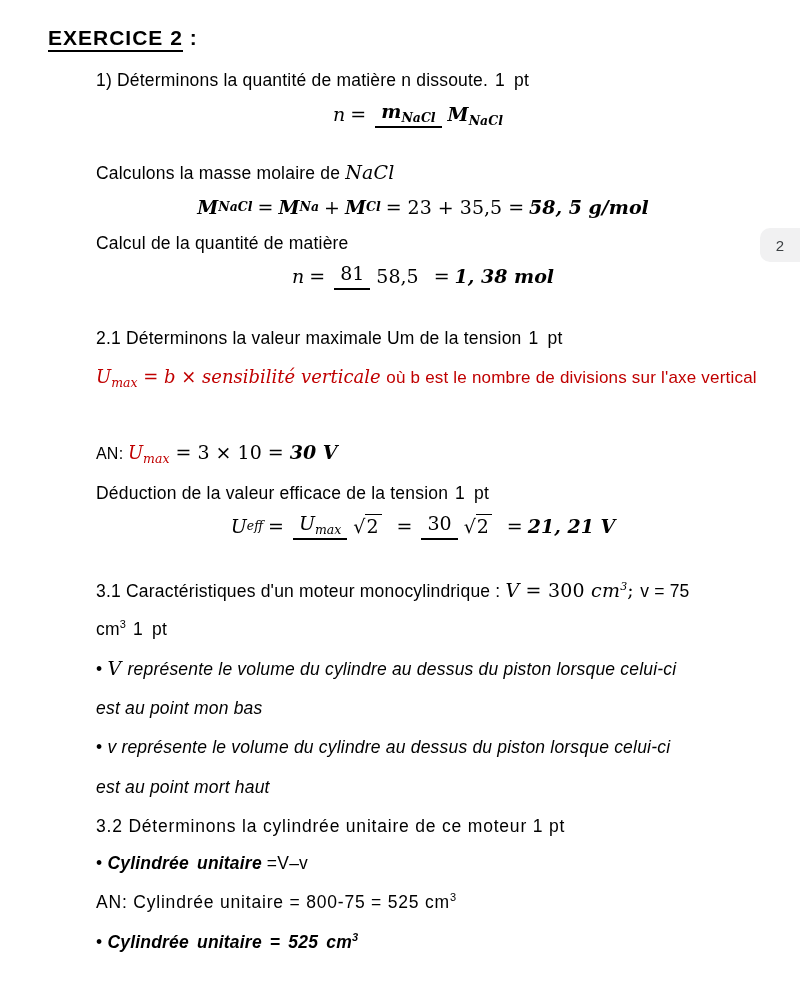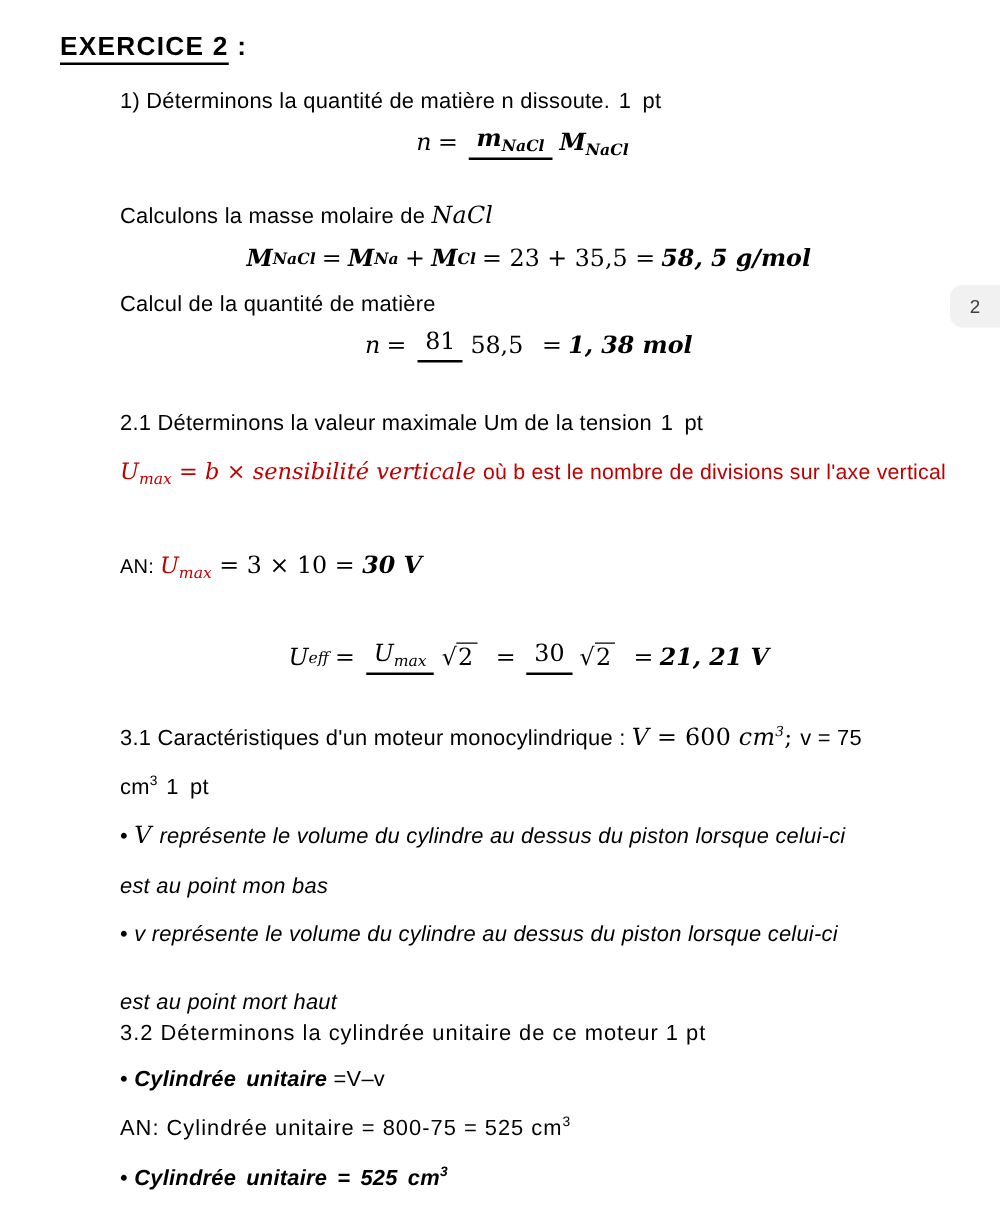--- a/index.html
+++ b/index.html
@@ -118,20 +118,23 @@
   </div>
 
   <div class="ln" style="top:365px;left:96px;">
     <span class="math red" style="font-size:18px;">U</span><sub class="msub red">max</sub><span class="math red" style="font-size:18px;"> = b × sensibilité verticale </span><span class="comic b red" style="font-size:17px;">où b est le nombre de divisions sur l'axe vertical</span>
   </div>
 
   <div class="ln" style="top:441px;left:96px;">
     <span class="comic" style="font-size:16px;">AN: </span><span class="math red" style="font-size:18px;">U</span><sub class="msub red">max</sub><span class="math mup"> = 3 × 10 = </span><span class="math mb">30 V</span>
   </div>
 
+  <div class="ln comic" style="top:481px;left:96px;">
+    <span>Déduction de la valeur efficace de la tension</span><span class="b pts">1 pt</span>
+  </div>
 
   <div class="ln fx" style="top:512px;">
     <span class="frow">
       <span class="math">U</span>
         <sub class="msub">eff</sub>
       <span class="math mup eqsp">=</span>
       <span class="frac">
         <span class="fnum"><span class="math">U</span><sub class="msub">max</sub></span>
         <span class="fden"><span class="math rad">√</span><span class="math radn">2</span></span>
       </span>
@@ -139,38 +142,38 @@
       <span class="frac">
         <span class="fnum"><span class="math mup">30</span></span>
         <span class="fden"><span class="math rad">√</span><span class="math radn">2</span></span>
       </span>
       <span class="math mup eqsp">=</span>
       <span class="math mb">21, 21 V</span>
     </span>
   </div>
 
   <div class="ln comic" style="top:578px;left:96px;">
-    <span>3.1 Caractéristiques d'un moteur monocylindrique : </span><span class="math">V</span><span class="math mup"> = 600 </span><span class="math">cm</span><sup class="msup math">3</sup><span class="math mup">; </span><span class="b">v = 75</span>
+    <span>3.1 Caractéristiques d'un moteur monocylindrique : </span><span class="math">V</span><span class="math mup"> = 300 </span><span class="math">cm</span><sup class="msup math">3</sup><span class="math mup">; </span><span class="b">v = 75</span>
   </div>
 
   <div class="ln comic" style="top:617px;left:96px;">
     <span>cm</span><sup class="msup">3</sup><span class="b pts">1 pt</span>
   </div>
 
   <div class="ln comic" style="top:656px;left:96px;">
     <span>• </span><span class="math">V </span><span class="i">représente le volume du cylindre au dessus du piston lorsque celui-ci</span>
   </div>
   <div class="ln comic i" style="top:696px;left:96px;">
     <span>est au point mon bas</span>
   </div>
 
   <div class="ln comic" style="top:735px;left:96px;">
     <span>• </span><span class="i">v </span><span class="i">représente le volume du cylindre au dessus du piston lorsque celui-ci</span>
   </div>
-  <div class="ln comic i" style="top:775px;left:96px;margin-top:14px;">
+  <div class="ln comic i" style="top:775px;left:96px;">
     <span>est au point mort haut</span>
   </div>
 
   <div class="ln comic wide" style="top:814px;left:96px;">
     <span>3.2 Déterminons la cylindrée unitaire de ce moteur 1 pt</span>
   </div>
 
   <div class="ln comic" style="top:851px;left:96px;">
     <span>• </span><span class="bi">Cylindrée unitaire</span><span> =V–v</span>
   </div>

